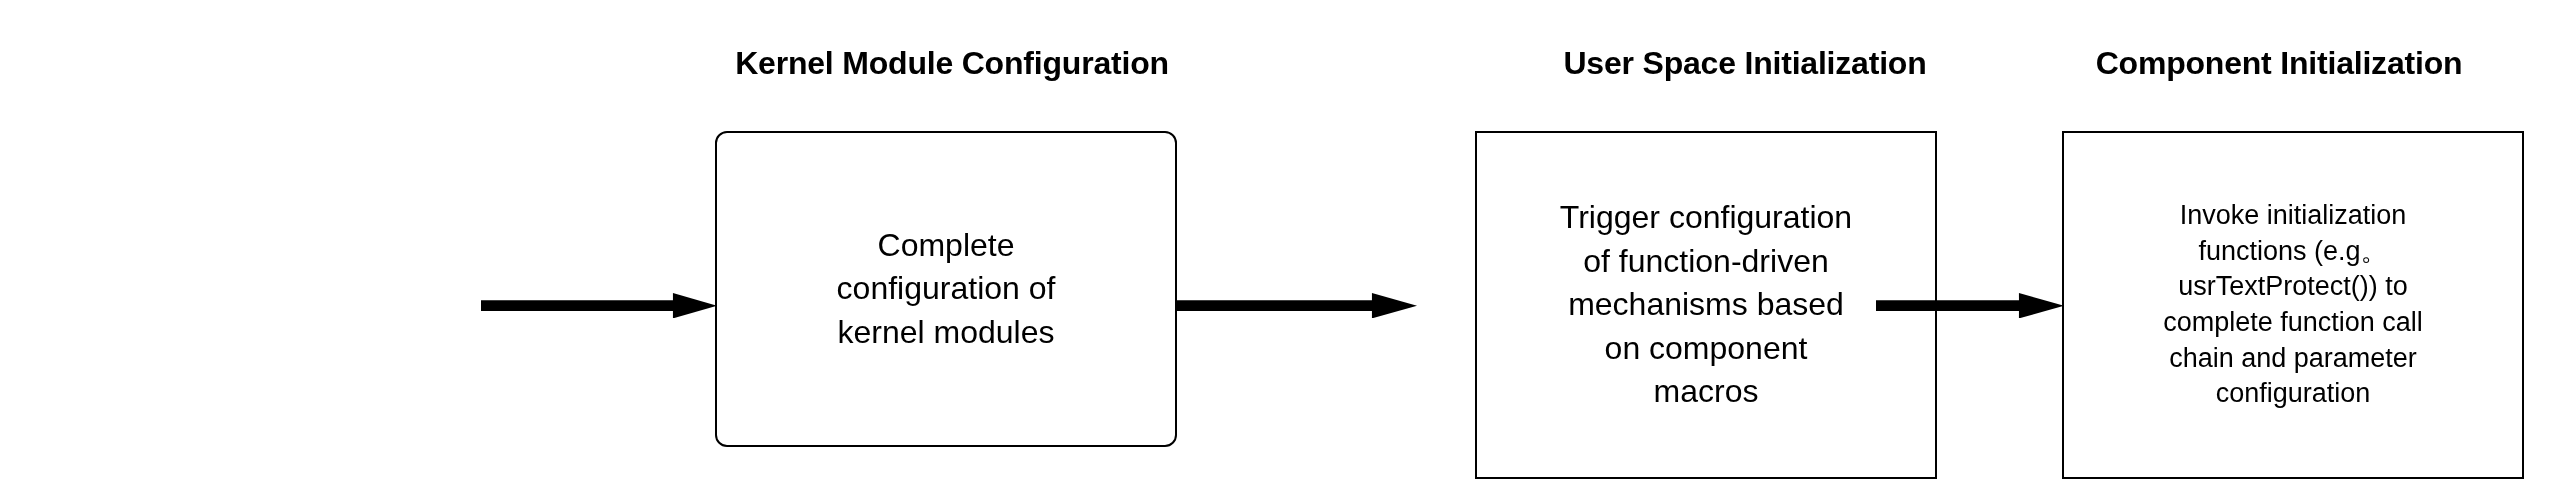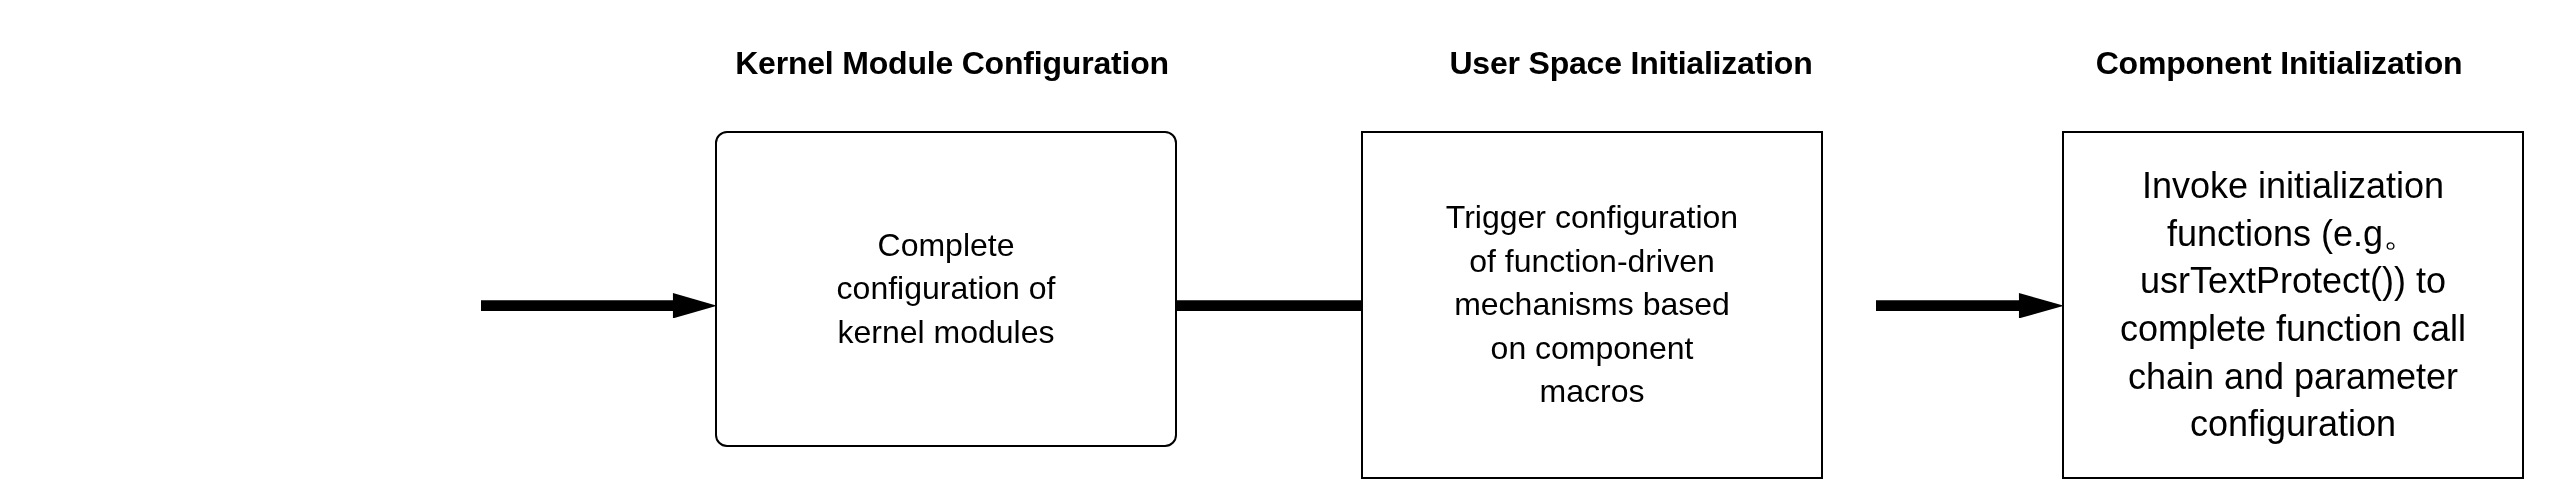--- a/index.html
+++ b/index.html
@@ -53,21 +53,21 @@
   }
   .stage-box-text {
     text-align: center;
     font-size: 32px;
     line-height: 1.36;
     color: #000000;
     white-space: pre-line;
     font-weight: normal;
   }
   .stage-box-text.dense {
-    font-size: 36px;
+    font-size: 27px;
     line-height: 1.32;
   }
 
   
   .arrow {
     position: absolute;
     height: 25.4px;
     display: block;
   }
   .arrow svg { display: block; width: 100%; height: 100%; }
@@ -97,21 +97,21 @@
     </div>
   </div>
 
   <div class="arrow" style="left:1177px; top:293px; width:240px;">
     <svg viewBox="0 0 245 26" preserveAspectRatio="none" aria-hidden="true">
       <line x1="0" y1="13" x2="208" y2="13" stroke="#000000" stroke-width="11"></line>
       <polygon points="199,0 245,13 199,26" fill="#000000"></polygon>
     </svg>
   </div>
 
-  <div class="stage-col" style="left:1361px; width:540px;">
+  <div class="stage-col" style="left:1475px; width:540px;">
     <div class="stage-header">
       <span class="title-line">User Space Initialization</span>
       <span class="sub-line">(usrRoot())</span>
     </div>
     <div class="stage-box" style="top:131px; width:462px; height:348px;">
       <div class="stage-box-text">Trigger configuration
 of function-driven
 mechanisms based
 on component
 macros</div>

